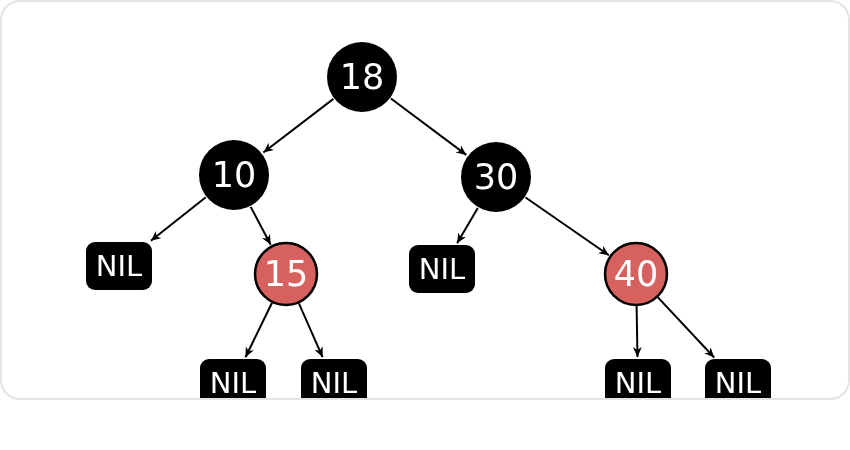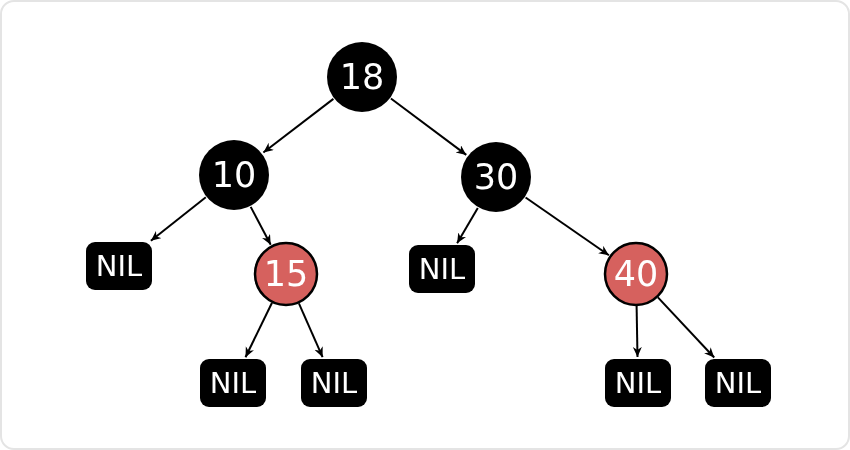--- a/index.html
+++ b/index.html
@@ -4,24 +4,24 @@
 <style>
   html, body {
     margin: 0;
     padding: 0;
     background: #ffffff;
     font-family: "DejaVu Sans", "Liberation Sans", sans-serif;
   }
   .card {
     position: relative;
     width: 850px;
-    height: 450px;
+    height: 400px;
     box-sizing: border-box;
     border: 2px solid #e4e4e4;
-    border-radius: 14px;
+    border-radius: 20px;
     background: #ffffff;
     overflow: hidden;
   }
   svg { display: block; }
   .node-label {
     font-family: "DejaVu Sans", "Liberation Sans", sans-serif;
     user-select: none;
   }
 </style>
 </head>

